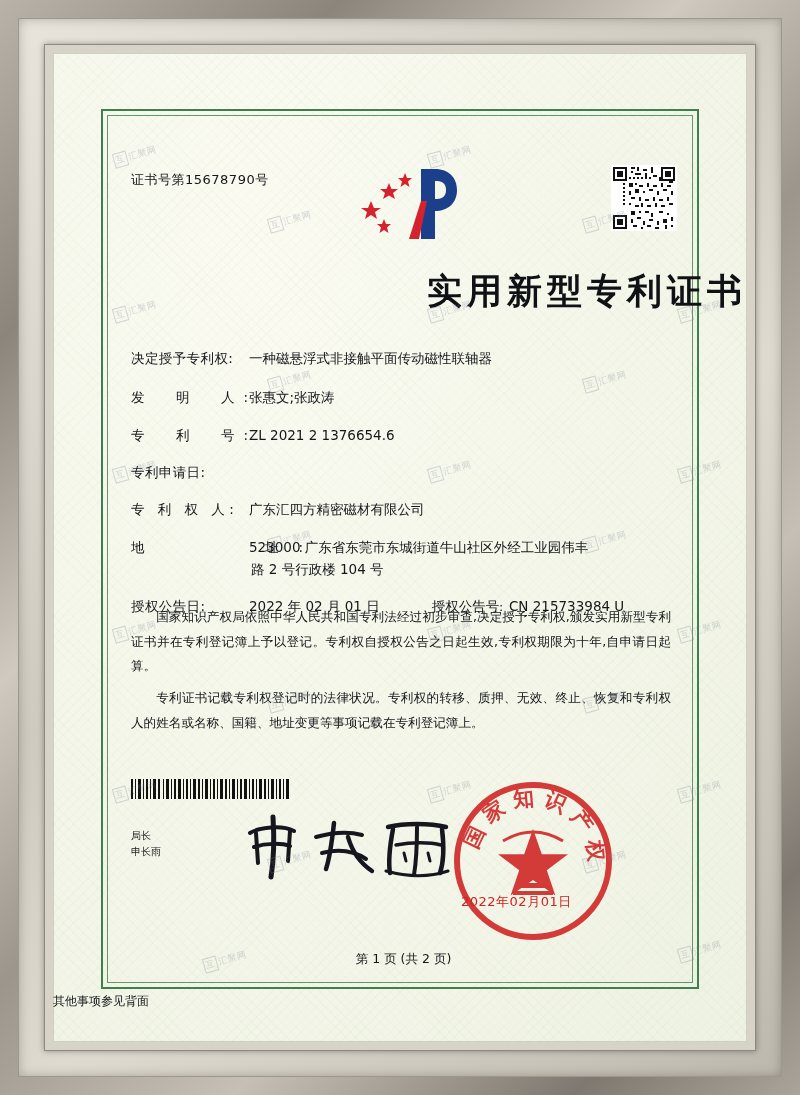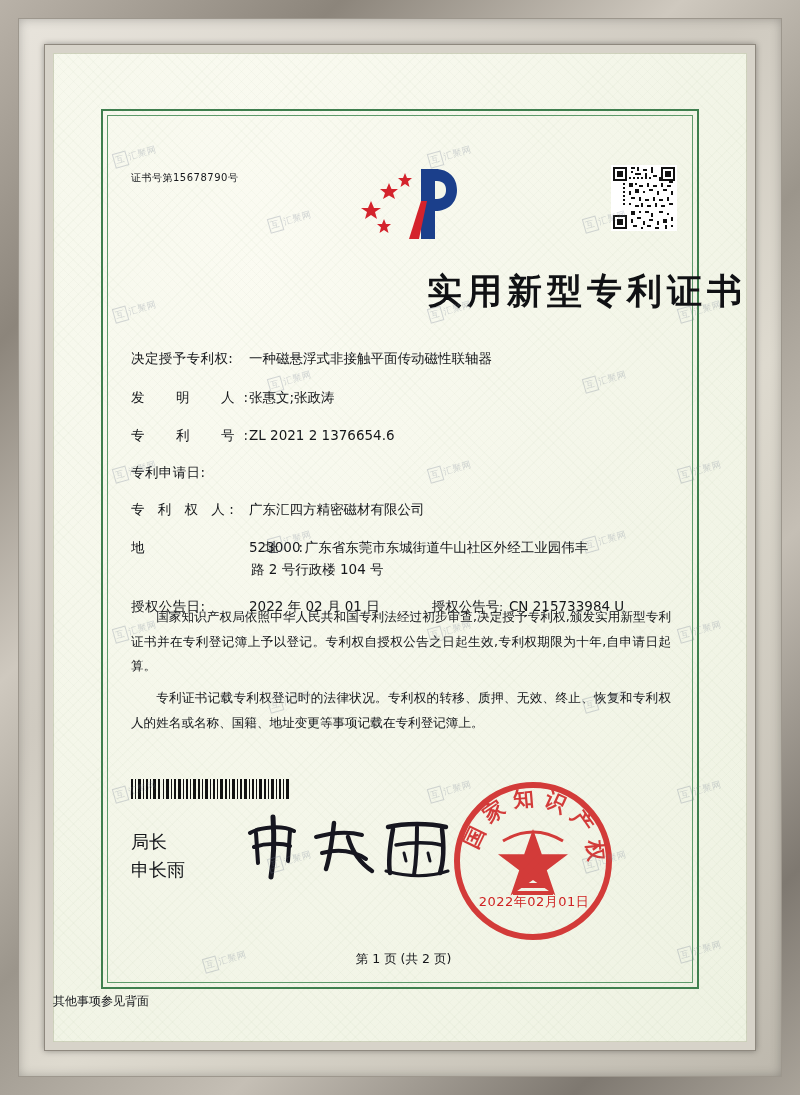--- a/index.html
+++ b/index.html
@@ -87,21 +87,21 @@
   
   .content {
     position: absolute;
     left: 0; top: 0;
     width: 694px; height: 989px;
   }
 
   .cert-no {
     position: absolute;
     left: 78px; top: 118px;
-    font-size: 10px;
+    font-size: 13px;
     color: #14161a;
     letter-spacing: .5px;
     font-family: "DejaVu Sans", "Liberation Sans", sans-serif;
   }
 
   
   .logo {
     position: absolute;
     left: 296px; top: 108px;
     width: 120px; height: 86px;
@@ -181,21 +181,21 @@
 
   .barcode {
     position: absolute;
     left: 78px; top: 726px;
     width: 160px; height: 20px;
   }
 
   .director-block {
     position: absolute;
     left: 78px; top: 775px;
-    font-size: 18px;
+    font-size: 10px;
     line-height: 1.55;
     color: #14161a;
     font-family: "DejaVu Sans", "Liberation Sans", sans-serif;
   }
 
   .signature {
     position: absolute;
     left: 185px; top: 758px;
     width: 220px; height: 70px;
     color: #1a1a28;
@@ -204,21 +204,21 @@
   
   .seal {
     position: absolute;
     left: 390px; top: 718px;
     width: 180px; height: 180px;
   }
   .seal-date {
     position: absolute;
     left: 408px; top: 840px;
     width: 146px;
-    text-align: center;
+    text-align: left;
     color: #cf2222;
     font-size: 13px;
     letter-spacing: .5px;
     font-family: "DejaVu Sans", "Liberation Sans", sans-serif;
   }
 
   .page-no {
     position: absolute;
     left: 7px; right: 0; top: 898px;
     text-align: center;

